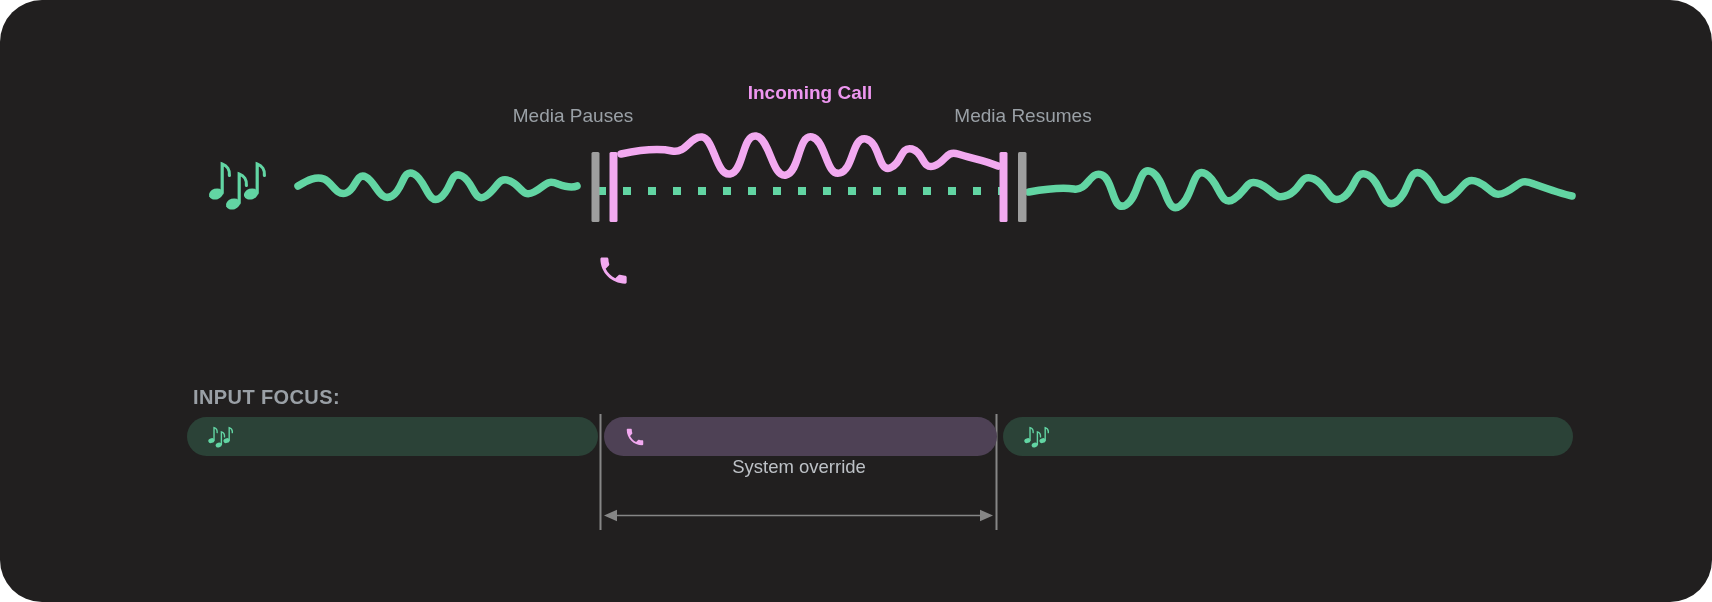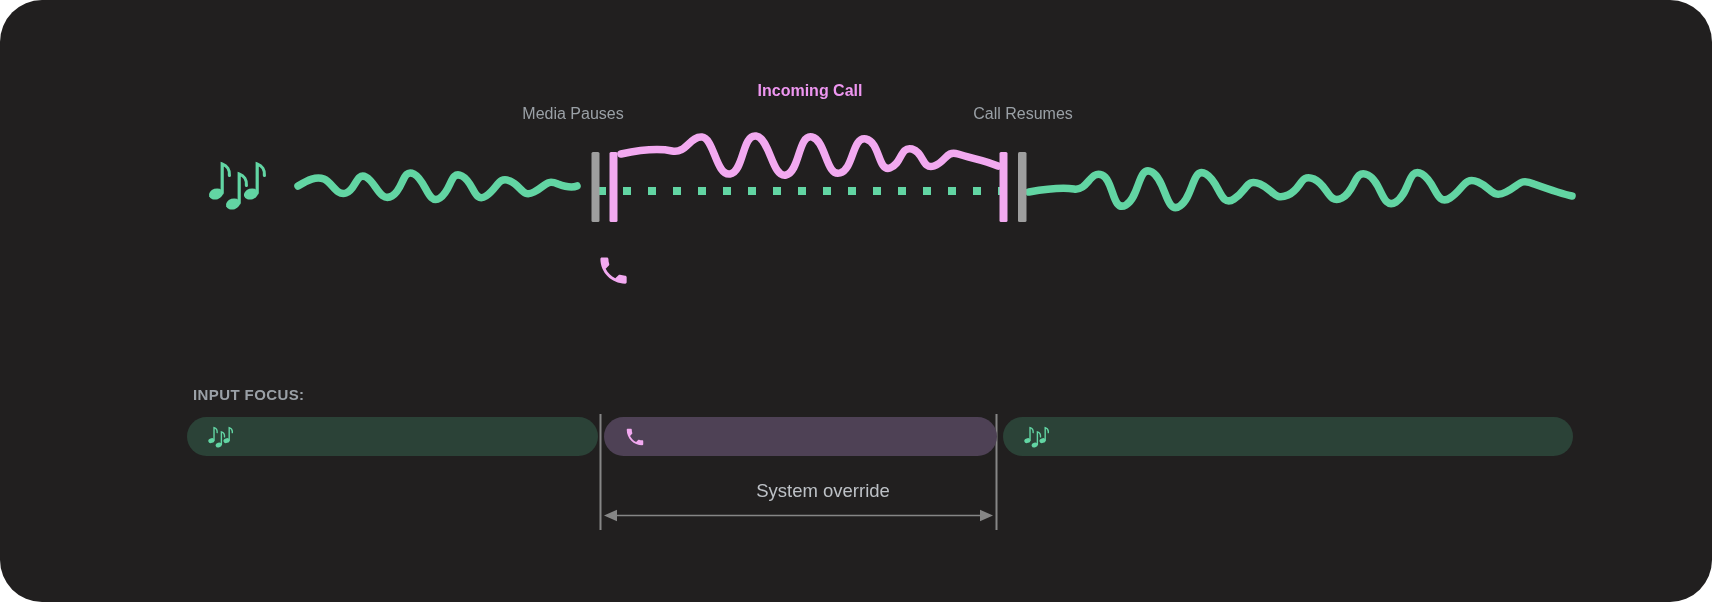--- a/index.html
+++ b/index.html
@@ -32,59 +32,58 @@
   .fill-graybar{fill:var(--pause-marker-gray,#9e9e9e);}
   .fill-pinkbar{fill:var(--call-pink,#f2a9f0);}
   .icon-green{fill:var(--media-green,#62d5a3);stroke:var(--media-green,#62d5a3);}
   .icon-pink{fill:var(--call-pink,#f2a9f0);stroke:none;}
   .annot-stroke{stroke:var(--bracket-gray,#868686);}
   .annot-fill{fill:var(--bracket-gray,#868686);}
 
   .tl-label{
     position:absolute;
     transform:translateX(-50%);
-    font-size:16px;line-height:1.15;
+    font-size:19px;line-height:1.15;
     font-weight:500;
     color:var(--label-gray,#9aa0a6);
     white-space:nowrap;
   }
   .tl-label.incoming{
     color:var(--call-text,#ee96f0);
     font-weight:600;
   }
   #label-incoming{left:810px;top:82px;}
   #label-pauses{left:573px;top:105px;}
   #label-resumes{left:1023px;top:105px;}
 
   .focus-heading{
     position:absolute;left:193px;top:386px;
-    font-size:15px;font-weight:700;letter-spacing:0.4px;
+    font-size:20px;font-weight:700;letter-spacing:0.4px;
     color:var(--label-gray,#9aa0a6);
     white-space:nowrap;
   }
   .pill{
     position:absolute;top:417px;height:39px;
     border-radius:19.5px;
     display:flex;align-items:center;
     box-sizing:border-box;padding-left:20px;
   }
   .pill.media{background:var(--media-pill-bg,#2b4237);}
   .pill.call{background:var(--call-pill-bg,#4e4155);}
   #pill-media-before{left:187px;width:411px;}
   #pill-call{left:604px;width:393px;}
   #pill-media-after{left:1003px;width:570px;}
   .pill svg{display:block;}
 
   .system-override{
-    position:absolute;left:799px;top:480px;
+    position:absolute;left:799px;top:456px;
     transform:translateX(-50%);
     font-size:18.5px;font-weight:400;
     color:var(--annotation-gray,#bdc1c6);
     white-space:nowrap;
-    margin-left:24px;
   }
 </style>
 </head>
 <body>
 
 <div class="panel">
 
   <svg class="diagram-svg" viewBox="0 0 1712 602" xmlns="http://www.w3.org/2000/svg">
     <defs>
       <g id="note-glyph">
@@ -128,21 +127,21 @@
       <line x1="600.5" y1="414" x2="600.5" y2="530" class="annot-stroke" stroke-width="2"></line>
       <line x1="996.5" y1="414" x2="996.5" y2="530" class="annot-stroke" stroke-width="2"></line>
       <line x1="608" y1="515.5" x2="989" y2="515.5" class="annot-stroke" stroke-width="1.6"></line>
       <path d="M604,515.5 l13,-5.8 v11.6 z" class="annot-fill"></path>
       <path d="M993,515.5 l-13,-5.8 v11.6 z" class="annot-fill"></path>
     </g>
   </svg>
 
   <div class="tl-label incoming" id="label-incoming">Incoming Call</div>
   <div class="tl-label" id="label-pauses">Media Pauses</div>
-  <div class="tl-label" id="label-resumes">Call Resumes</div>
+  <div class="tl-label" id="label-resumes">Media Resumes</div>
 
   <div class="focus-heading">INPUT FOCUS:</div>
 
   <div class="pill media" id="pill-media-before">
     <svg width="26" height="23" viewBox="0 0 60 53" class="icon-green">
       <use href="#notes-cluster"></use>
     </svg>
   </div>
 
   <div class="pill call" id="pill-call">

